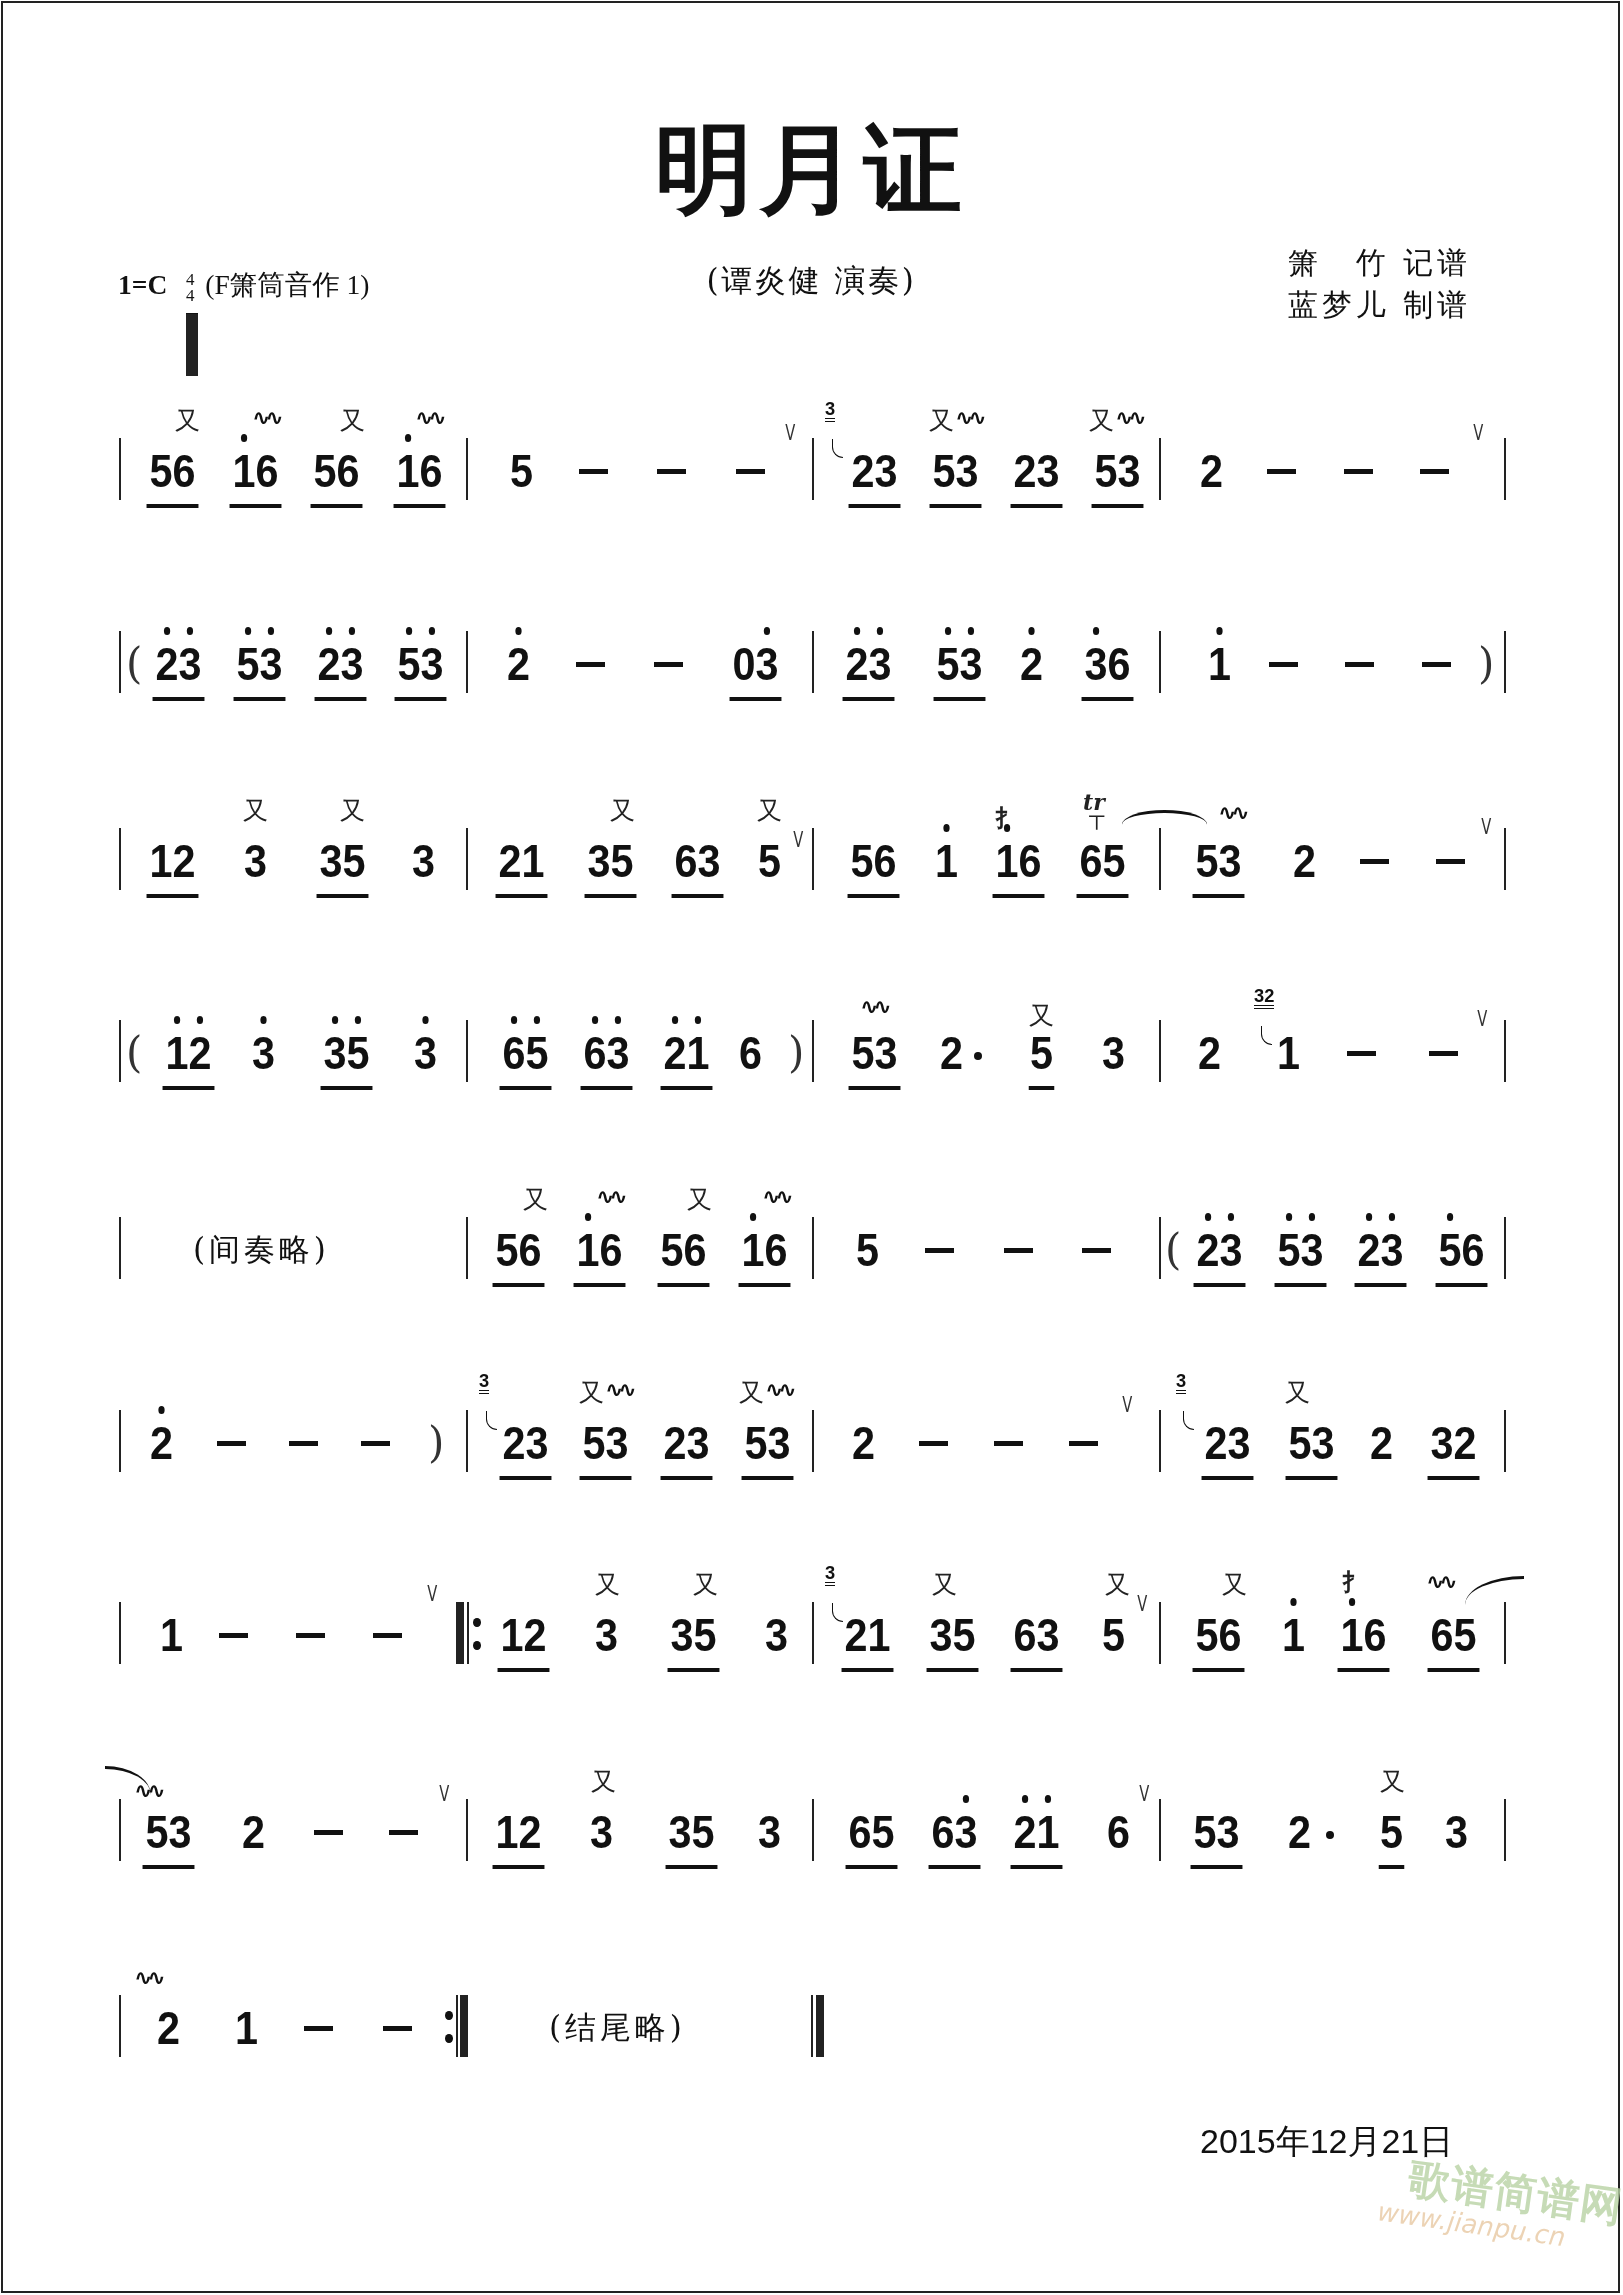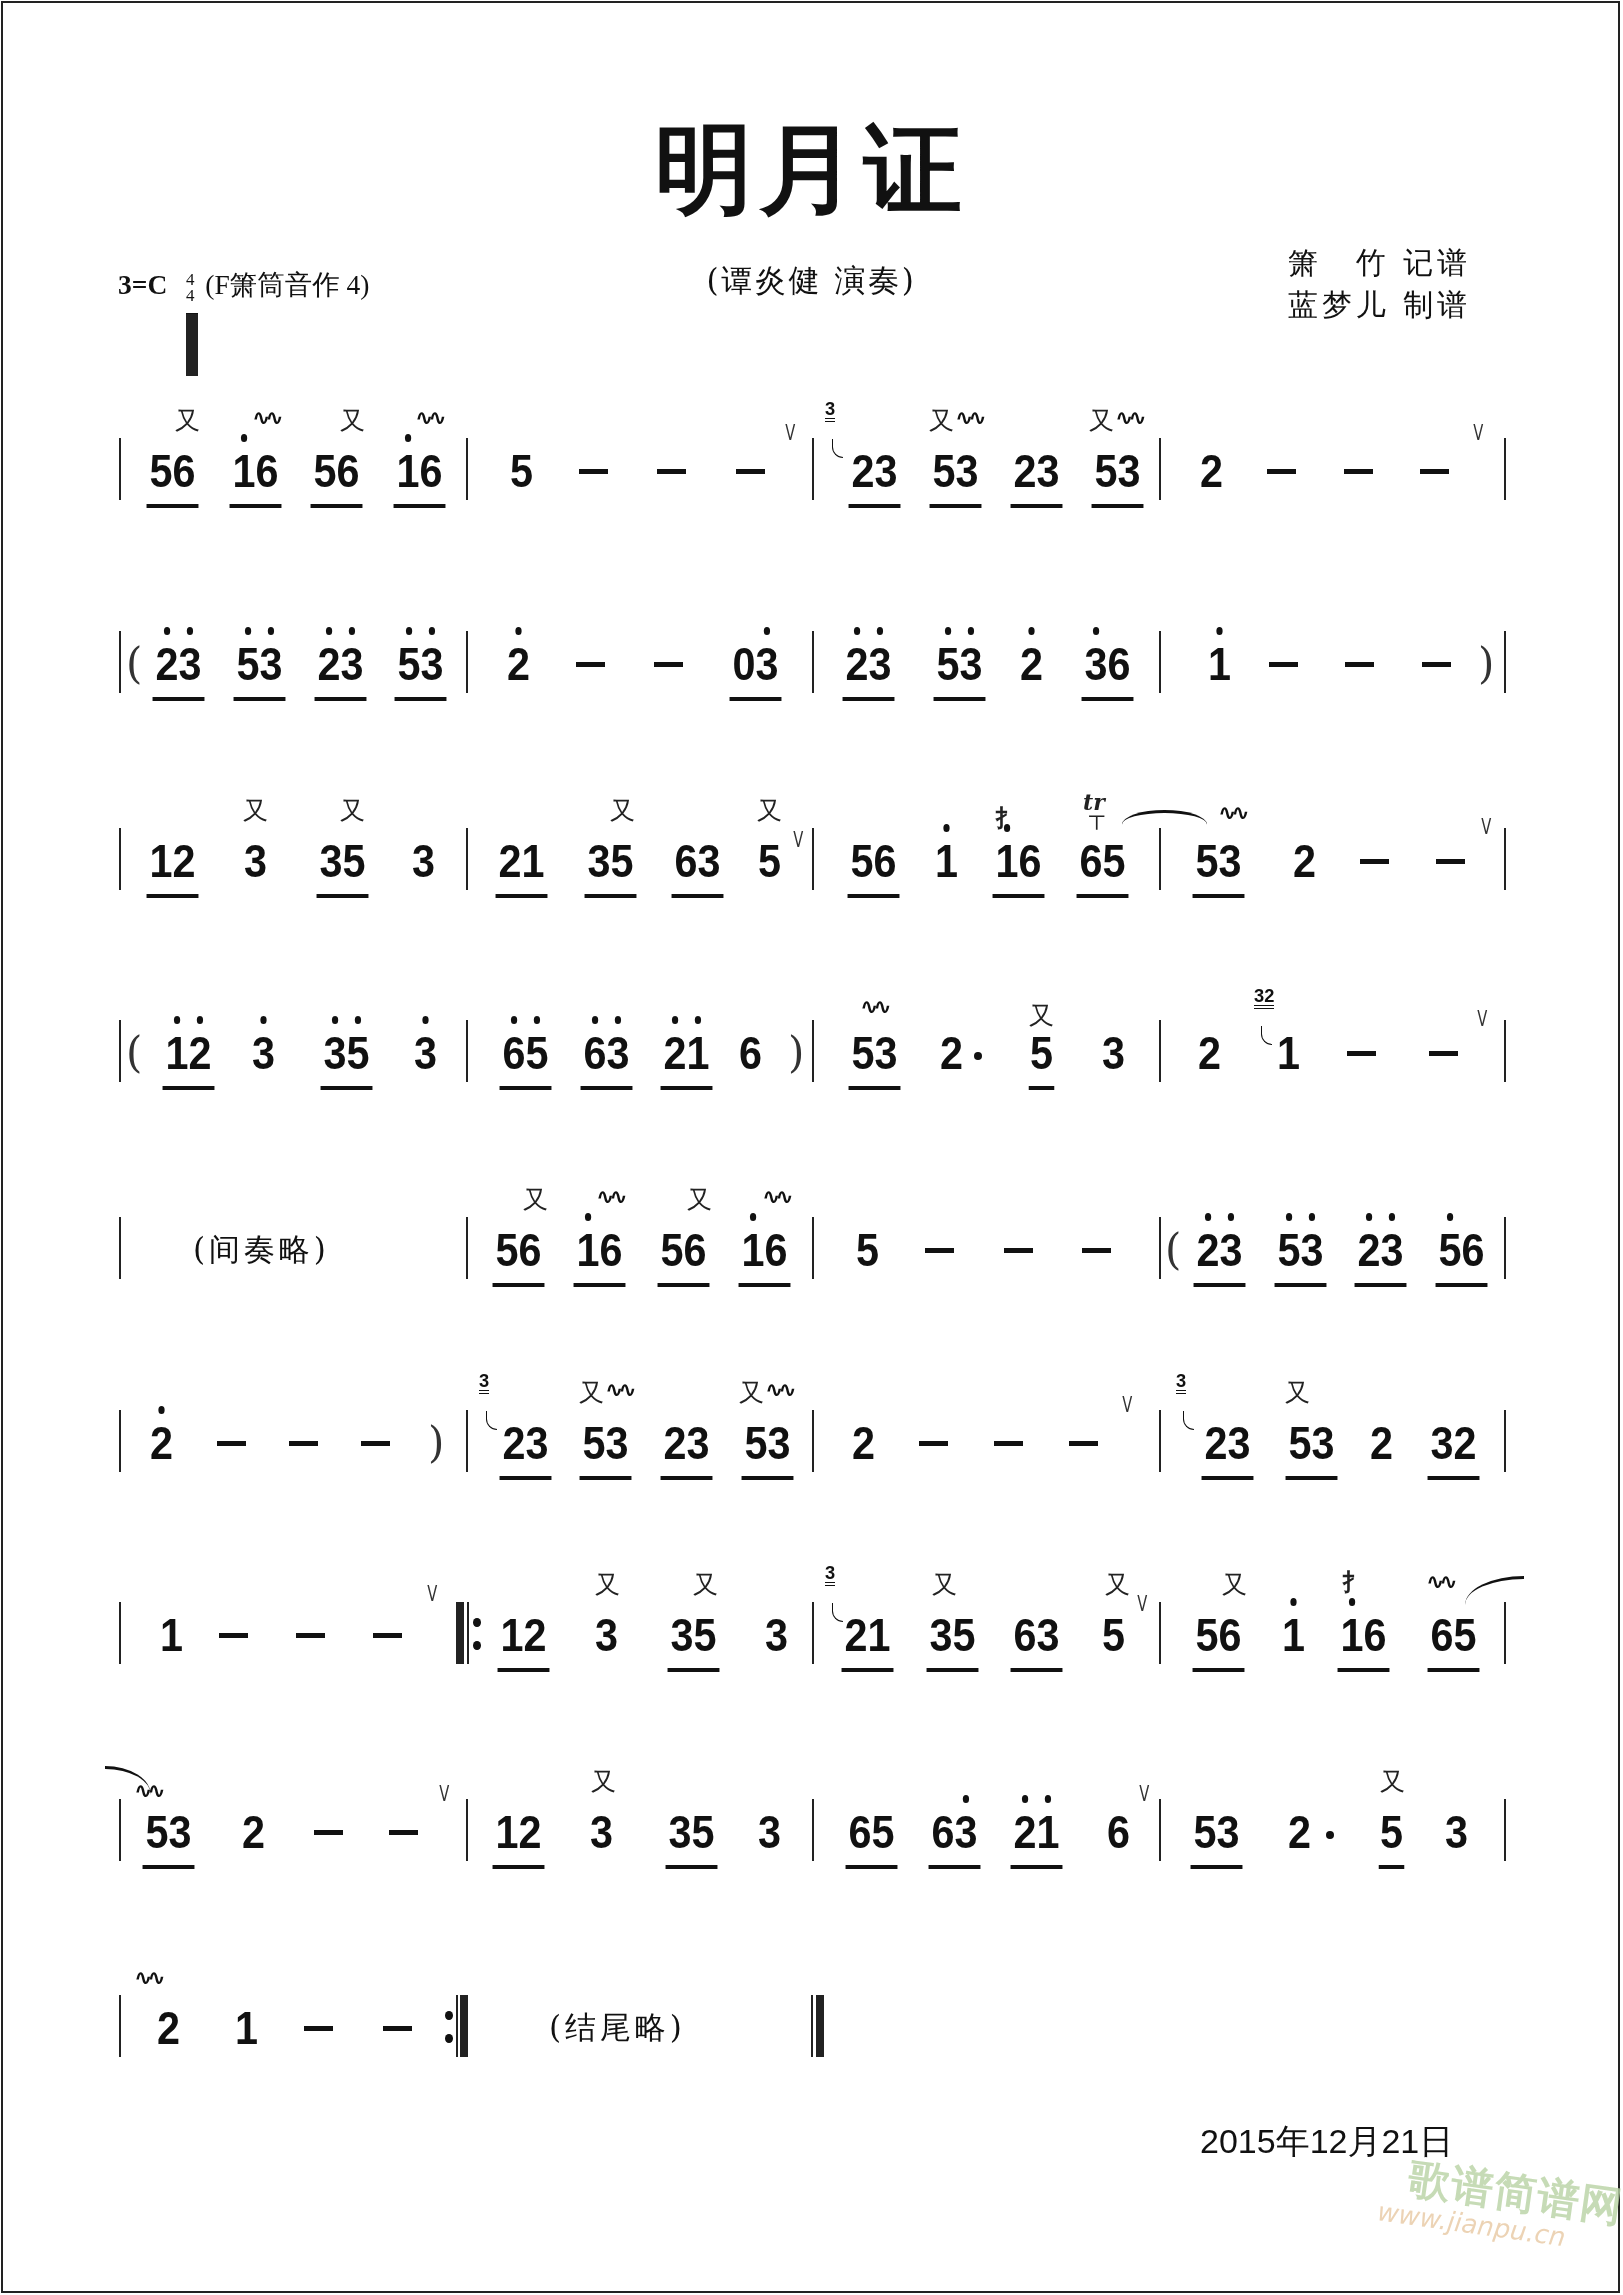--- a/index.html
+++ b/index.html
@@ -42,27 +42,27 @@
   .wm-url { font-family: "DejaVu Sans", sans-serif; font-style: italic; font-size: 26px; color: #e8c9a3; opacity: 0.8; margin-left: -26px; margin-top: -6.5px; }
 </style>
 </head>
 <body>
 
 <div class="page-border"></div>
 
 <div class="title">明月证</div>
 
 <div class="key">
-  <b>3=C</b>
+  <b>1=C</b>
   <span class="tsig">
     <span>4</span>
     <span class="bar"></span>
     <span>4</span>
   </span>
-  <span>(F箫筒音作 4)</span>
+  <span>(F箫筒音作 1)</span>
 </div>
 
 <div class="perf">(谭炎健  演奏)</div>
 
 <div class="credits">
   <div>箫　竹 记谱</div>
   <div>蓝梦儿 制谱</div>
 </div>
 
 <div class="row" style="top:392px;">

